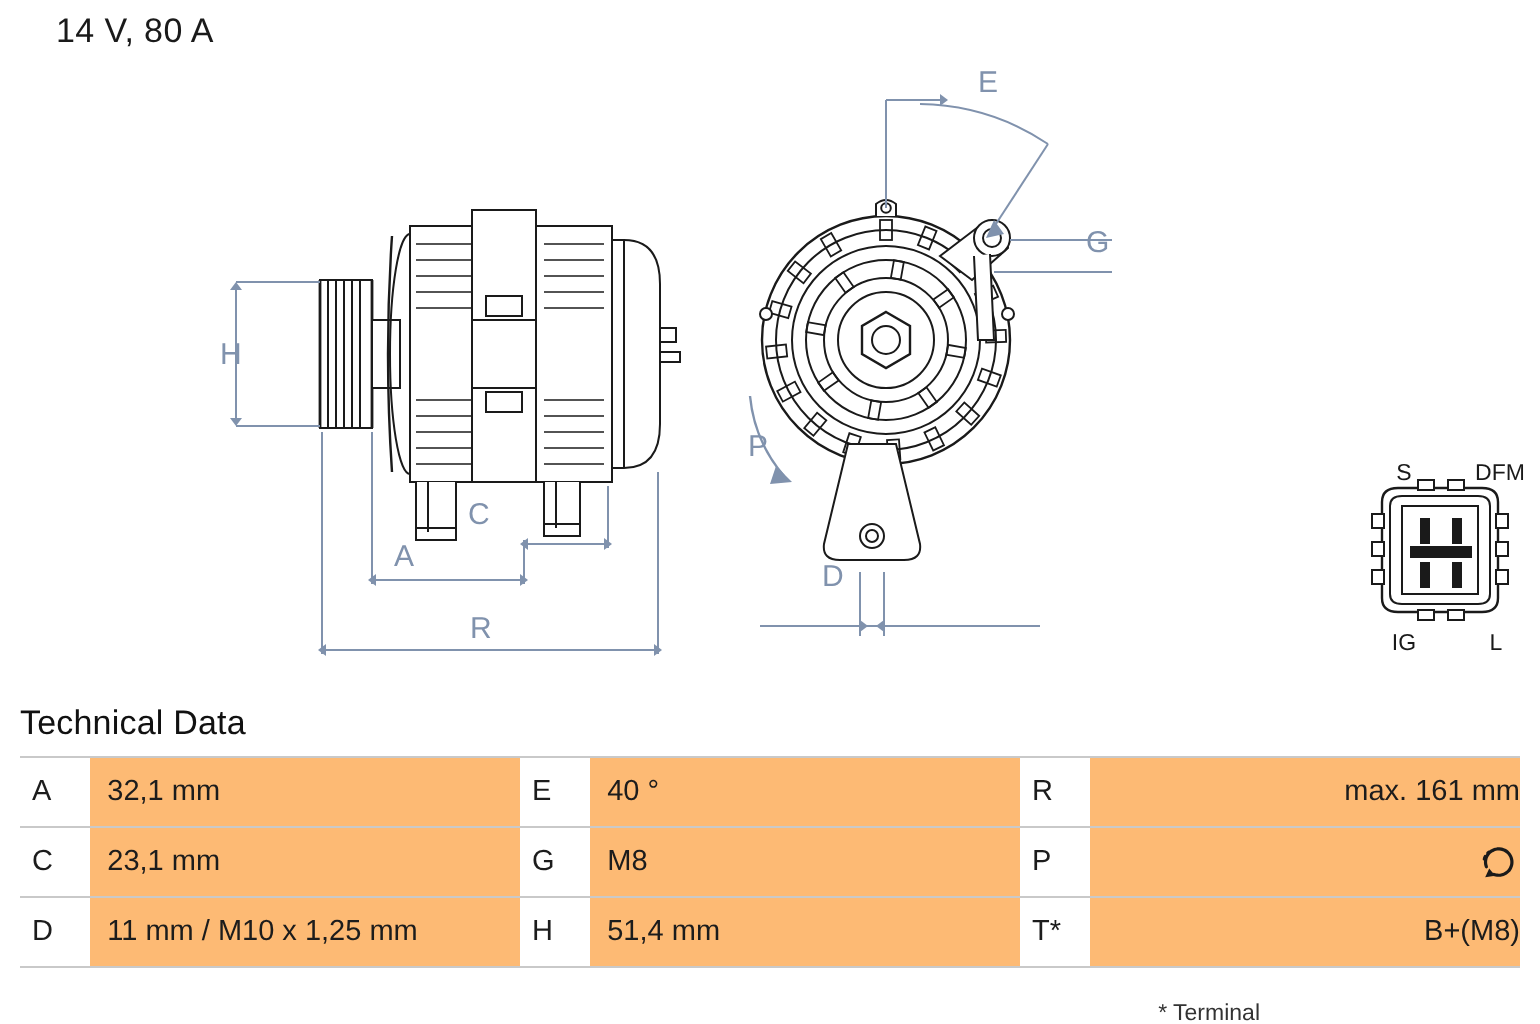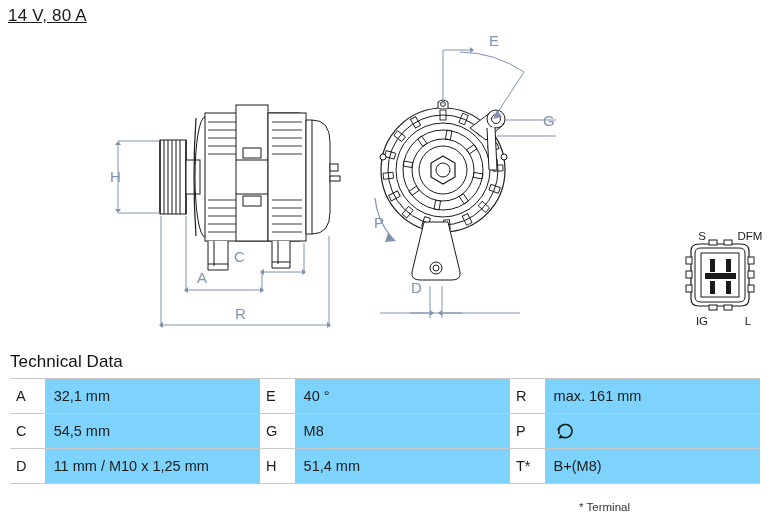--- a/index.html
+++ b/index.html
@@ -12,26 +12,25 @@
     height: 512px;
     position: relative;
     font-family: "Liberation Sans", sans-serif;
     color: #1a1a1a;
     overflow: hidden;
   }
 
   
   #spec-title {
     position: absolute;
-    left: 8px;
+    left: 28px;
     top: 6px;
     font-size: 17px;
     letter-spacing: 0.2px;
     color: #1a1a1a;
-    text-decoration: underline;
   }
 
   
   #drawing-area {
     position: absolute;
     left: 0;
     top: 0;
     width: 770px;
     height: 350px;
   }
@@ -63,31 +62,31 @@
     color: #1c1c1c;
   }
   table#tech-table tr {
     height: 35px;
   }
   table#tech-table td {
     border-top: 1px solid #c9c9c9;
     border-bottom: 1px solid #c9c9c9;
     padding: 0 0 0 9px;
     vertical-align: middle;
-    background: #7dd3fc;
+    background: #fdba74;
     white-space: nowrap;
   }
   table#tech-table td.key {
     background: #ffffff;
     width: 26px;
     padding-left: 6px;
   }
   table#tech-table td.val-a { width: 190px; }
   table#tech-table td.val-b { width: 190px; }
-  table#tech-table td.val-c { width: 190px; }
+  table#tech-table td.val-c { width: 190px; text-align: right; }
 
   .rot-icon {
     display: inline-block;
     vertical-align: middle;
     line-height: 0;
   }
 
   #terminal-note {
     margin-top: 17px;
     text-align: right;
@@ -401,21 +400,21 @@
       <tr>
         <td class="key">A</td>
         <td class="val-a">32,1 mm</td>
         <td class="key">E</td>
         <td class="val-b">40 °</td>
         <td class="key">R</td>
         <td class="val-c">max. 161 mm</td>
       </tr>
       <tr>
         <td class="key">C</td>
-        <td class="val-a">54,5 mm</td>
+        <td class="val-a">23,1 mm</td>
         <td class="key">G</td>
         <td class="val-b">M8</td>
         <td class="key">P</td>
         <td class="val-c">
           <span class="rot-icon">
             <svg width="22" height="22" viewBox="0 0 22 22" xmlns="http://www.w3.org/2000/svg">
               <path d="M5.2,13.4 A 6.6 6.6 0 1 1 9.0,17.2" fill="none" stroke="#1a1a1a" stroke-width="1.6" stroke-linecap="round" stroke-dasharray="1 0"></path>
               <path d="M4.0,9.6 A 6.6 6.6 0 0 1 6.3,6.0" fill="none" stroke="#1a1a1a" stroke-width="1.3" stroke-linecap="round" stroke-dasharray="1.6 2"></path>
               <path d="M9.6,17.9 L4.6,18.6 L6.6,14.2 Z" fill="#1a1a1a"></path>
             </svg>

